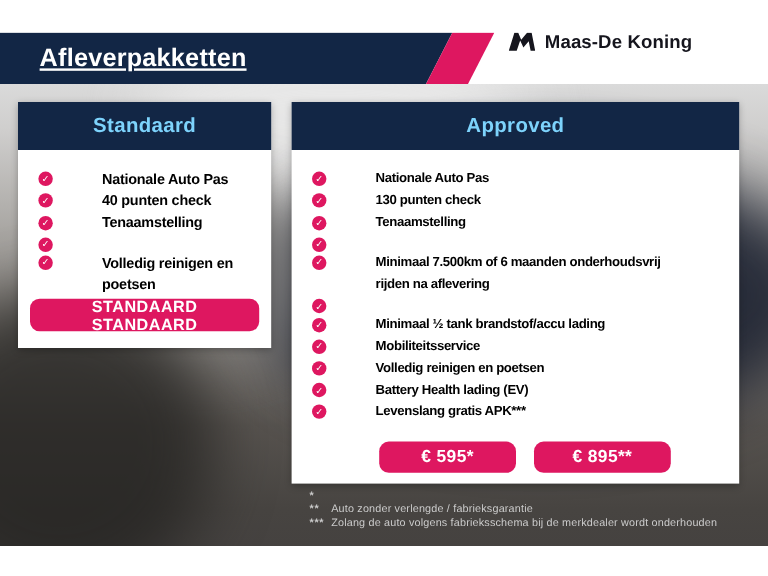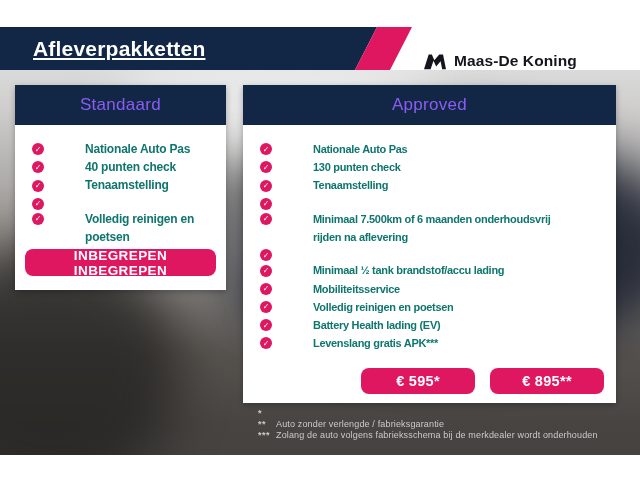--- a/index.html
+++ b/index.html
@@ -28,60 +28,60 @@
     clip-path:polygon(0 0, 377px 0, 355px 43px, 0 43px);
   }
   .header-pink {
     position:absolute; left:0; top:0; width:420px; height:43px; background:#de1760;
     clip-path:polygon(377px 0, 412px 0, 390px 43px, 355px 43px);
   }
   .header-title {
     position:absolute; left:33px; top:50%; transform:translateY(-50%);
     color:#ffffff; font-size:21px; font-weight:700; letter-spacing:.2px;text-decoration:underline;
   }
-  .brand { position:absolute; left:424px; top:0; height:43px; display:flex; align-items:flex-end; }
+  .brand { position:absolute; left:424px; top:0; height:43px; display:flex; align-items:flex-start; }
   .brand svg { display:block; }
   .brand-text { margin-left:8px; font-size:15.5px; font-weight:800; color:#15151d; letter-spacing:.1px; }
 
   
   .card { position:absolute; background:#ffffff; box-shadow:0 2px 6px rgba(0,0,0,.28); }
   .card-standard { left:15px;  top:85px; width:211px; height:205px; }
   .card-approved { left:243px; top:85px; width:373px; height:318px; }
   .card-header {
-    height:40px; background:#122645; color:#8b5cf6;
+    height:40px; background:#122645; color:#7dd3fc;
     display:flex; align-items:center; justify-content:center;
-    font-size:17px; font-weight:400; letter-spacing:.3px;
+    font-size:17px; font-weight:700; letter-spacing:.3px;
   }
   .card-body { padding:15px 8px 0 17px; }
   .item { display:flex; align-items:flex-start; }
   .check-icon {
     flex:0 0 12px; width:12px; height:12px; border-radius:50%;
     background:#de1760; color:#ffffff;
     display:flex; align-items:center; justify-content:center;
     font-family:"DejaVu Sans", sans-serif; font-size:8px; font-weight:700;
     margin-right:9px; margin-top:3.2px;
   }
   .item-text {
-    color:#0f766e; font-weight:700; white-space:pre-line;
+    color:#000000; font-weight:700; white-space:pre-line;
     line-height:18.2px;
     padding-left:32px;
   }
   .card-standard .item-text { font-size:12px;   letter-spacing:-.2px; }
   .card-approved .item-text { font-size:11px;   letter-spacing:-.3px; }
 
   .btn {
     background:#de1760; color:#ffffff; border:none; border-radius:8px;
     font-family:"Liberation Sans", sans-serif; font-weight:700; cursor:pointer;
     display:flex; align-items:center; justify-content:center;
   }
   .btn-standard {
     position:absolute; left:10px; bottom:14px; width:191px; height:27px;
     font-size:13.5px; letter-spacing:.4px;
   }
-  .price-btn { position:absolute; top:283px; width:114px; height:26px; font-size:14.5px; letter-spacing:.3px;margin-left:45px; }
+  .price-btn { position:absolute; top:283px; width:114px; height:26px; font-size:14.5px; letter-spacing:.3px; }
   .price-btn-1 { left:73px; }
   .price-btn-2 { left:202px; }
 
   
   .footnotes { position:absolute; left:258px; top:408px; width:370px; }
   .footnote { display:flex; align-items:flex-start; line-height:10.8px; }
   .fn-marker { flex:0 0 18px; color:#cbcbcb; font-size:9px; font-weight:700; letter-spacing:.5px; }
   .fn-text   { color:#cbcbcb; font-size:9px; font-weight:400; letter-spacing:.15px; }
 
   .bottom-strip { position:absolute; left:0; top:455px; width:640px; height:25px; background:#ffffff; }
@@ -128,21 +128,21 @@
       <span class="item-text">Tenaamstelling</span>
     </div>
     <div class="item">
       <span class="check-icon">✓</span>
     </div>
     <div class="item">
       <span class="check-icon">✓</span>
       <span class="item-text">Volledig reinigen en poetsen</span>
     </div>
   </div>
-  <button class="btn btn-standard">INBEGREPEN INBEGREPEN</button>
+  <button class="btn btn-standard">STANDAARD STANDAARD</button>
 </div>
 
 <div class="card card-approved">
   <div class="card-header">Approved</div>
   <div class="card-body">
     <div class="item">
       <span class="check-icon">✓</span>
       <span class="item-text">Nationale Auto Pas</span>
     </div>
     <div class="item">

